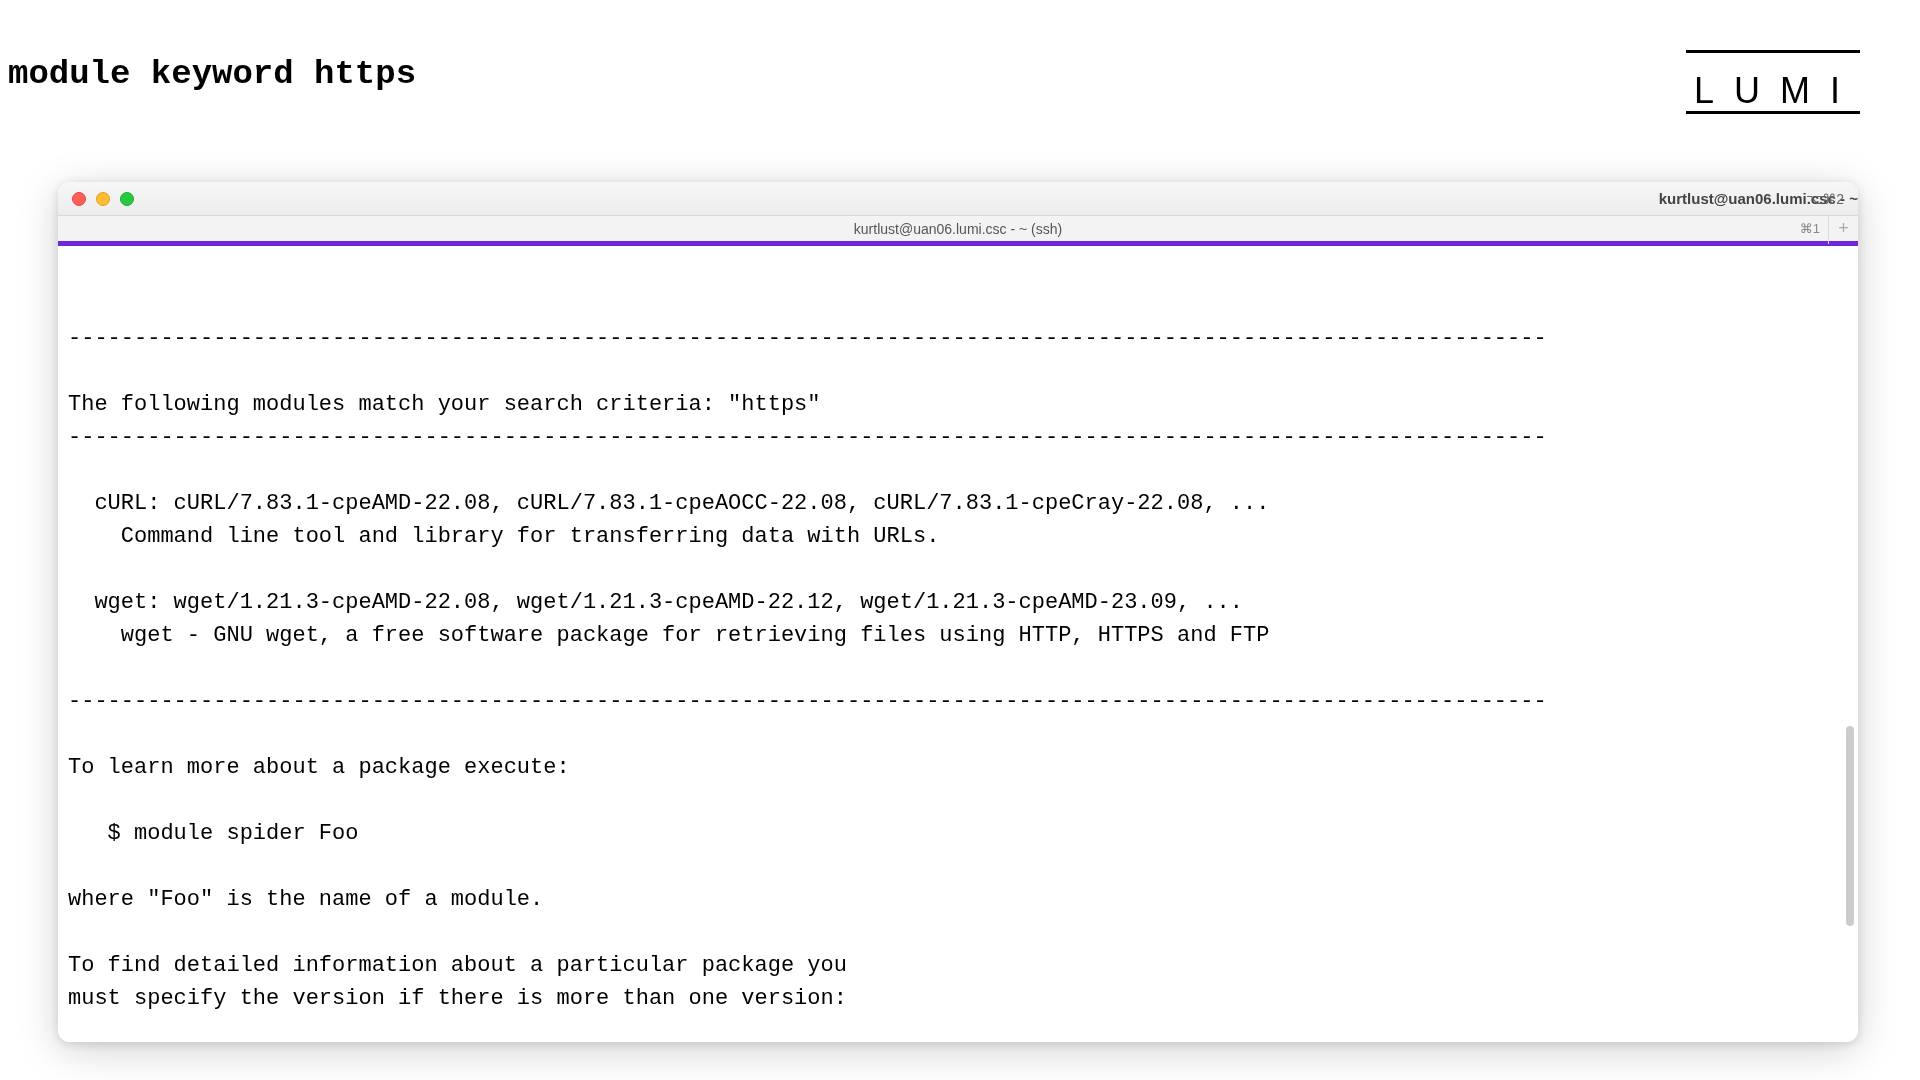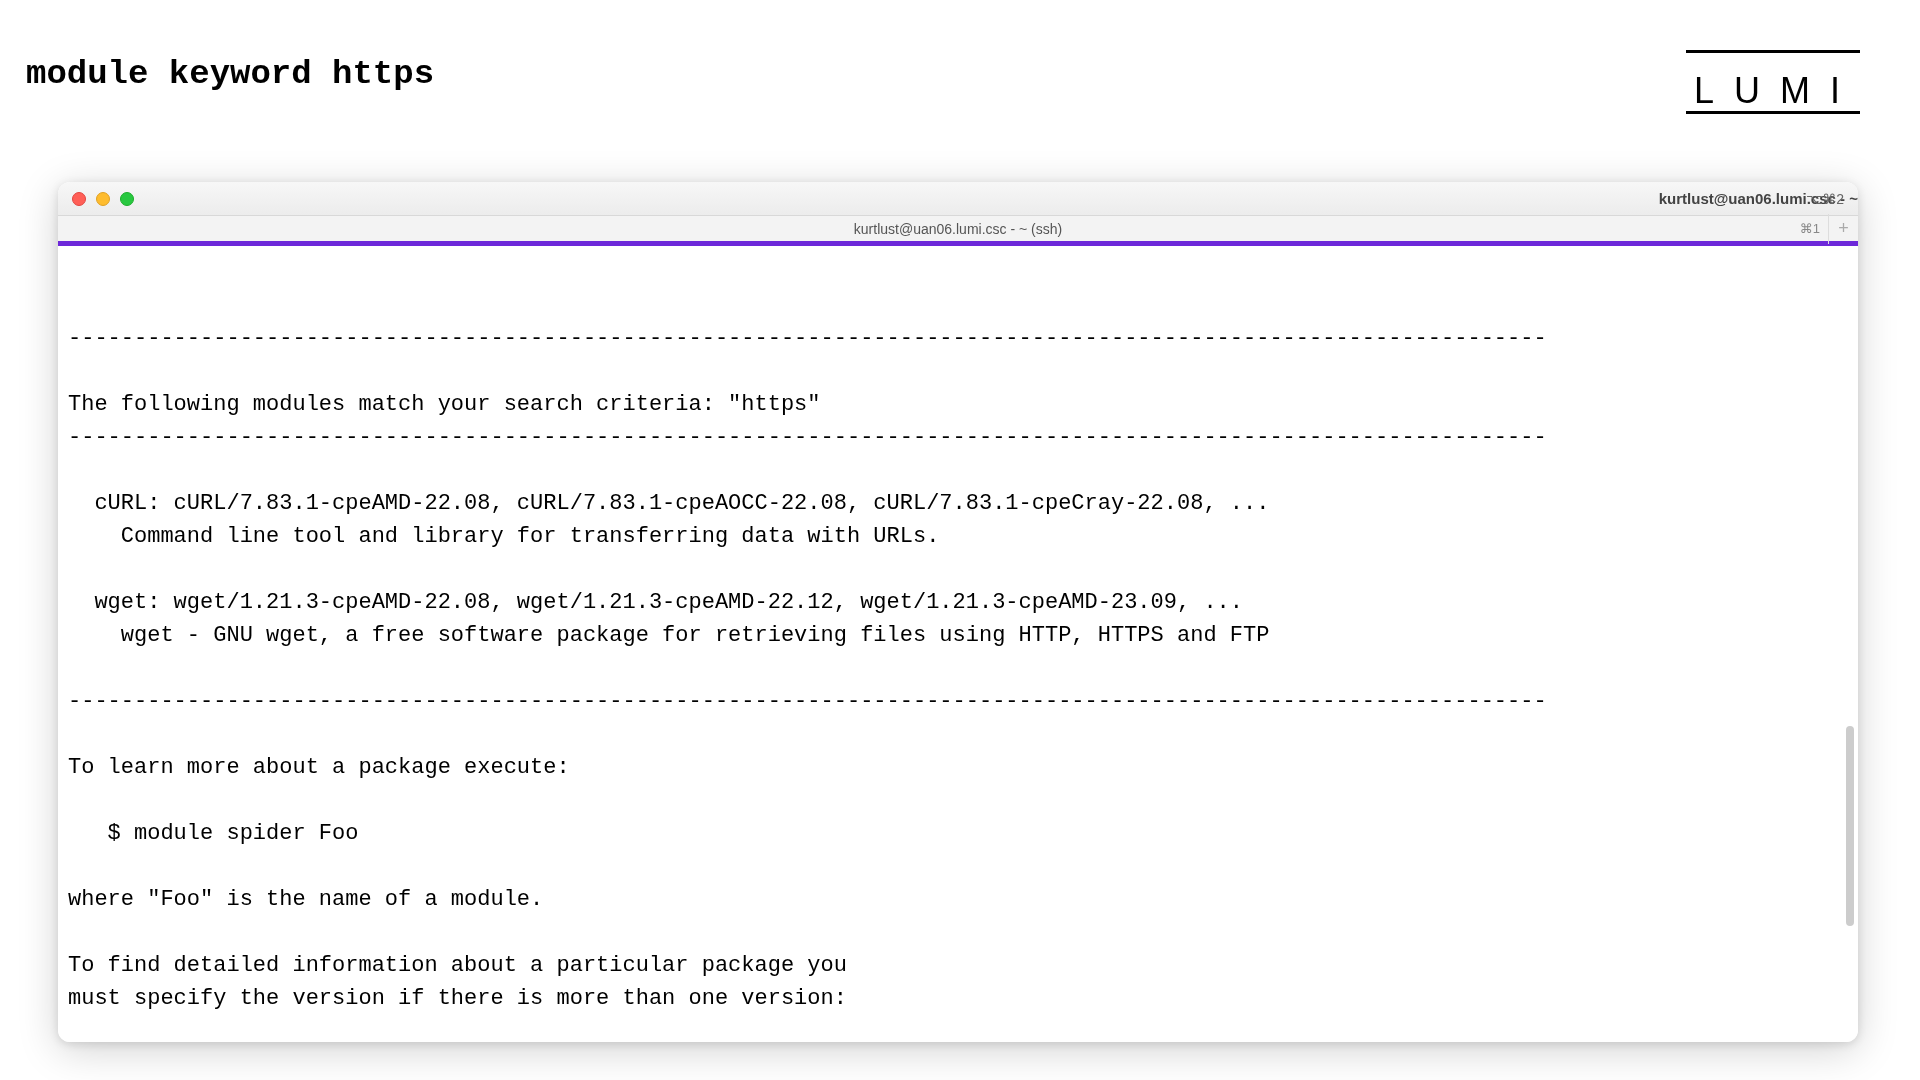--- a/index.html
+++ b/index.html
@@ -11,21 +11,21 @@
       background: #ffffff;
       width: 1920px;
       height: 1080px;
       font-family: -apple-system, BlinkMacSystemFont, "Segoe UI", sans-serif;
       overflow: hidden;
       position: relative;
     }
     .page-title {
       position: absolute;
       top: 55px;
-      left: 26px;
+      left: 8px;
       font-family: "Menlo", "Consolas", "Courier New", monospace;
       font-weight: 700;
       font-size: 34px;
       color: #000;
     }
     .logo {
       position: absolute;
       top: 50px;
       right: 60px;
       font-family: "Helvetica Neue", Arial, sans-serif;

